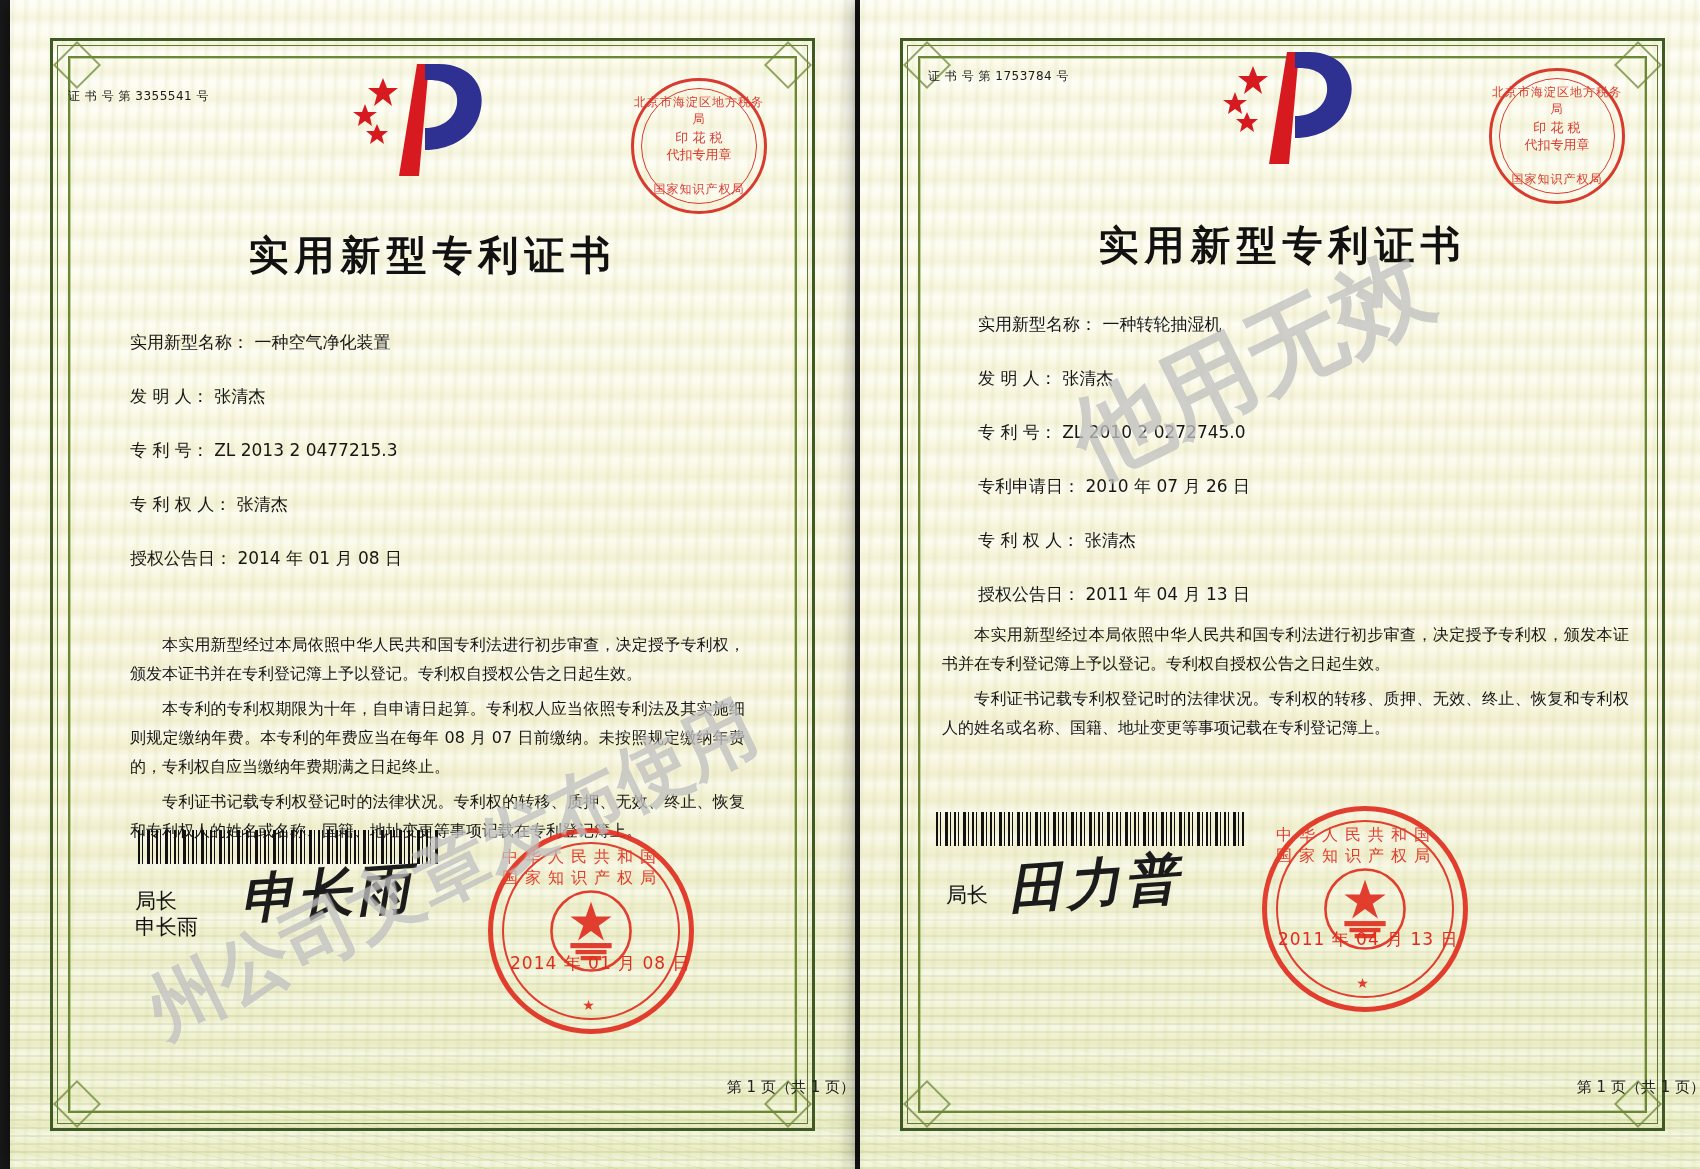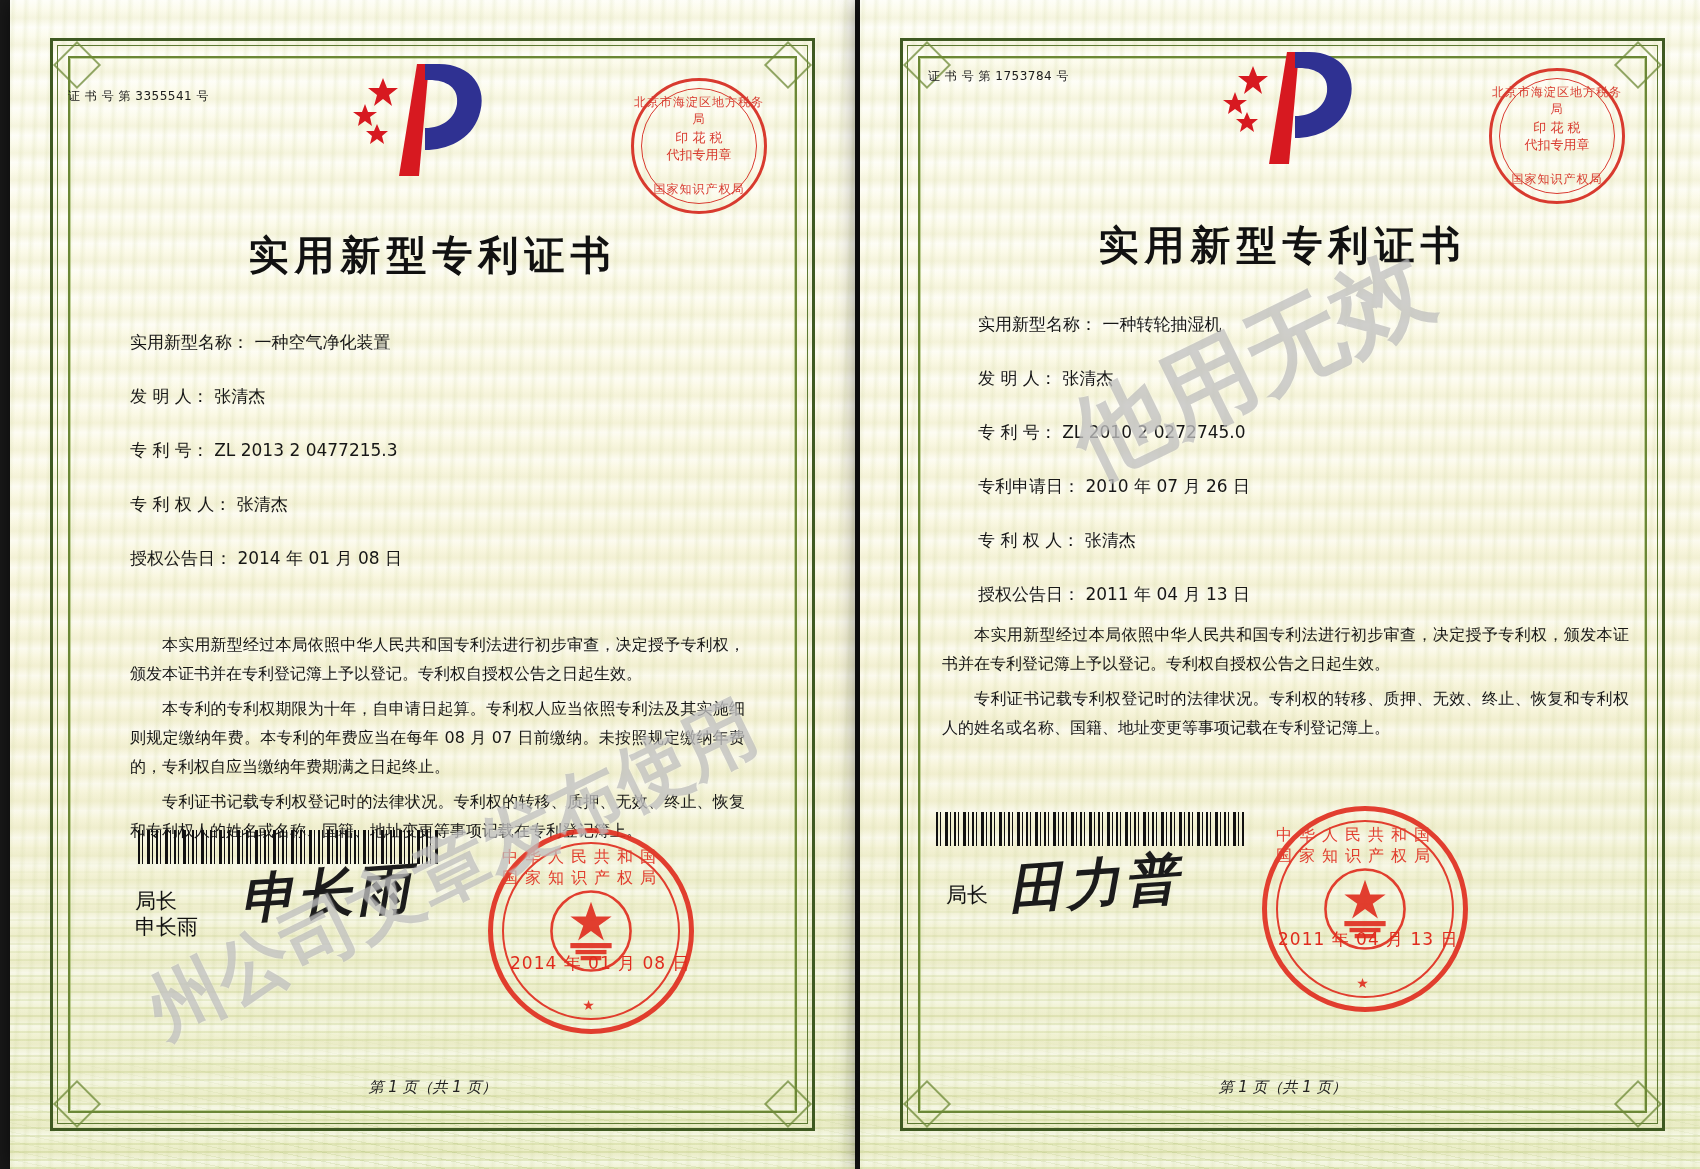--- a/index.html
+++ b/index.html
@@ -181,22 +181,22 @@
     position:absolute;left:0;right:17px;top:14px;text-align:center;font-size:16px;letter-spacing:7px;color:#e02b1d;
   }
   .seal-big .arc-dn{
     position:absolute;left:0;right:0;bottom:16px;text-align:center;font-size:14px;letter-spacing:5px;color:#e02b1d;
   }
   .seal-date{
     position:absolute;color:#e02b1d;font-size:17px;letter-spacing:1px;
   }
 
   .page-no{
-    position:absolute;left:0;right:0;text-align:center;bottom:72px;
-    font-size:15px;color:#222;font-style:italic;
+    position:absolute;left:0;right:0;text-align:right;bottom:72px;
+    font-size:15px;color:#222;
   }
 
   
   .watermark{
     position:absolute;left:0;top:0;width:1700px;height:1169px;
     pointer-events:none;z-index:40;
   }
   .wm-text{
     position:absolute;
     font-family:"DejaVu Serif","Liberation Serif",serif;

